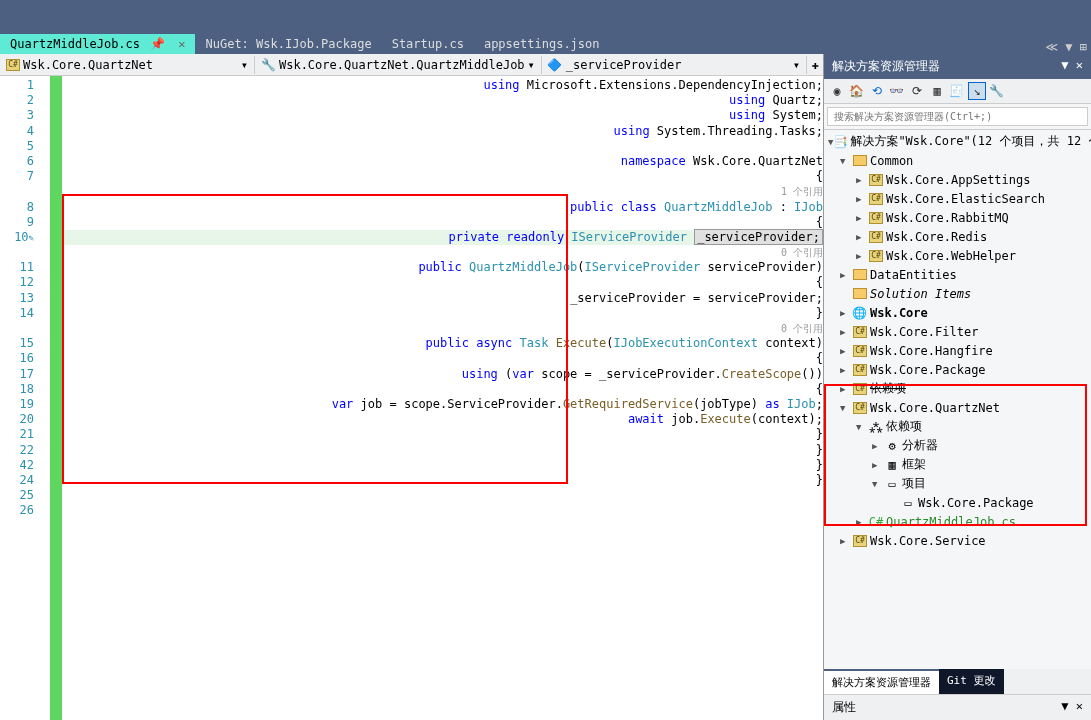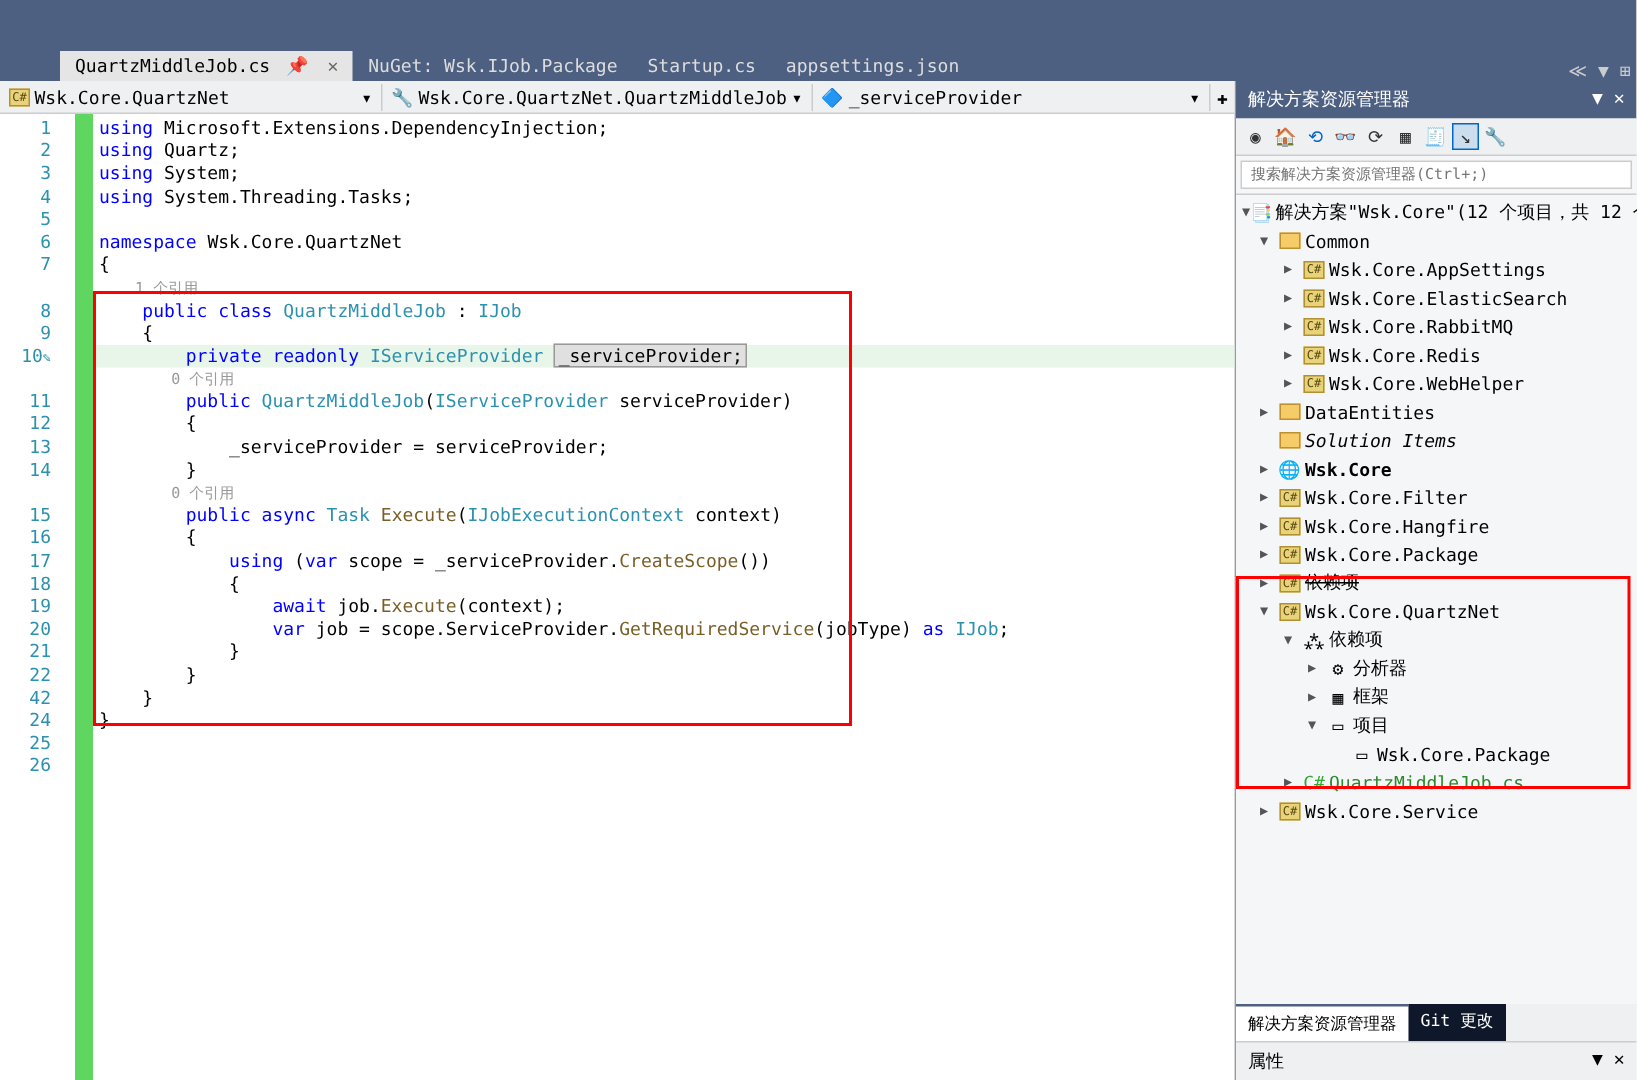--- a/index.html
+++ b/index.html
@@ -3,33 +3,33 @@
 <meta charset="utf-8">
 <style>
 * { margin: 0; padding: 0; box-sizing: border-box; font-family: Consolas, 'Microsoft YaHei', monospace; font-size: 12px; }
 body { background: #e6e7e8; width: 1091px; height: 720px; overflow: hidden; }
 
 .titlebar { height: 30px; background: #4d6082; display: flex; align-items: center; color: #fff; padding: 0 4px; }
 .titlebar .spacer { flex: 1; }
 
 .document-tabs { background: #4d6082; display: flex; height: 24px; align-items: flex-end; }
 .doc-tab { padding: 3px 10px; color: #ddd; font-size: 11px; cursor: pointer; position: relative; }
-.doc-tab.active { background: #e5e5e5; color: #000; margin-left: 40px; }
+.doc-tab.active { background: #5eead4; color: #000; }
 .doc-tab.active .close-x { margin-left: 6px; color: #666; }
 .doc-tab.active .pin { margin-left: 4px; color: #666; }
 
 .main-area { display: flex; height: calc(100% - 54px); }
 .editor-column { flex: 1; display: flex; flex-direction: column; background: #fff; border-right: 1px solid #999; }
 .breadcrumb-bar { background: #eef0f2; border-bottom: 1px solid #ccc; height: 22px; display: flex; align-items: center; font-size: 11px; }
 .breadcrumb-item { padding: 2px 6px; border-right: 1px solid #ccc; display: flex; align-items: center; gap: 3px; }
 
 .code-area { flex: 1; display: flex; overflow: hidden; position: relative; }
 .gutter { width: 52px; background: #fff; border-right: 2px solid #5fd65f; padding-top: 2px; }
 .line-num { text-align: right; padding-right: 16px; color: #2b91af; font-size: 12px; line-height: 15.2px; height: 15.2px; }
-.code-lines { flex: 1; background: #fff; padding-top: 2px; position: relative; }
+.code-lines { flex: 1; background: #fff; padding-top: 2px; position: relative; text-align: right; }
 .code-line { line-height: 15.2px; height: 15.2px; white-space: pre; padding-left: 4px; font-size: 12px; }
 .k-blue { color: #0000ff; }
 .k-type { color: #2b91af; }
 .k-method { color: #795e26; }
 .ref-text { color: #999; font-size: 10px; }
 .highlight-line { background: #e8f5e9; }
 .field-box { background: #e0e0e0; border: 1px solid #999; padding: 0 2px; }
 .red-box { position: absolute; border: 2px solid #ff0000; pointer-events: none; }
 
 .outline-strip { width: 10px; background: #5fd65f; }
@@ -143,22 +143,22 @@
           <div class="code-line"><span class="ref-text">        0 个引用</span></div>
           <div class="code-line"><span>        </span><span class="k-blue">public</span><span> </span><span class="k-type">QuartzMiddleJob</span><span>(</span><span class="k-type">IServiceProvider</span><span> serviceProvider)</span></div>
           <div class="code-line"><span>        {</span></div>
           <div class="code-line"><span>            _serviceProvider = serviceProvider;</span></div>
           <div class="code-line"><span>        }</span></div>
           <div class="code-line"><span class="ref-text">        0 个引用</span></div>
           <div class="code-line"><span>        </span><span class="k-blue">public async</span><span> </span><span class="k-type">Task</span><span> </span><span class="k-method">Execute</span><span>(</span><span class="k-type">IJobExecutionContext</span><span> context)</span></div>
           <div class="code-line"><span>        {</span></div>
           <div class="code-line"><span>            </span><span class="k-blue">using</span><span> (</span><span class="k-blue">var</span><span> scope = _serviceProvider.</span><span class="k-method">CreateScope</span><span>())</span></div>
           <div class="code-line"><span>            {</span></div>
+          <div class="code-line"><span>                </span><span class="k-blue">var</span><span> job = scope.ServiceProvider.</span><span class="k-method">GetRequiredService</span><span>(jobType) </span><span class="k-blue">as</span><span> </span><span class="k-type">IJob</span><span>;</span></div>
           <div class="code-line"><span>                </span><span class="k-blue">await</span><span> job.</span><span class="k-method">Execute</span><span>(context);</span></div>
-          <div class="code-line"><span>                </span><span class="k-blue">var</span><span> job = scope.ServiceProvider.</span><span class="k-method">GetRequiredService</span><span>(jobType) </span><span class="k-blue">as</span><span> </span><span class="k-type">IJob</span><span>;</span></div>
           <div class="code-line"><span>            }</span></div>
           <div class="code-line"><span>        }</span></div>
           <div class="code-line"><span>    }</span></div>
           <div class="code-line"><span>}</span></div>
           <div class="code-line"></div>
         </div>
     </div>
   </div>
 
   <div class="side-panel">

